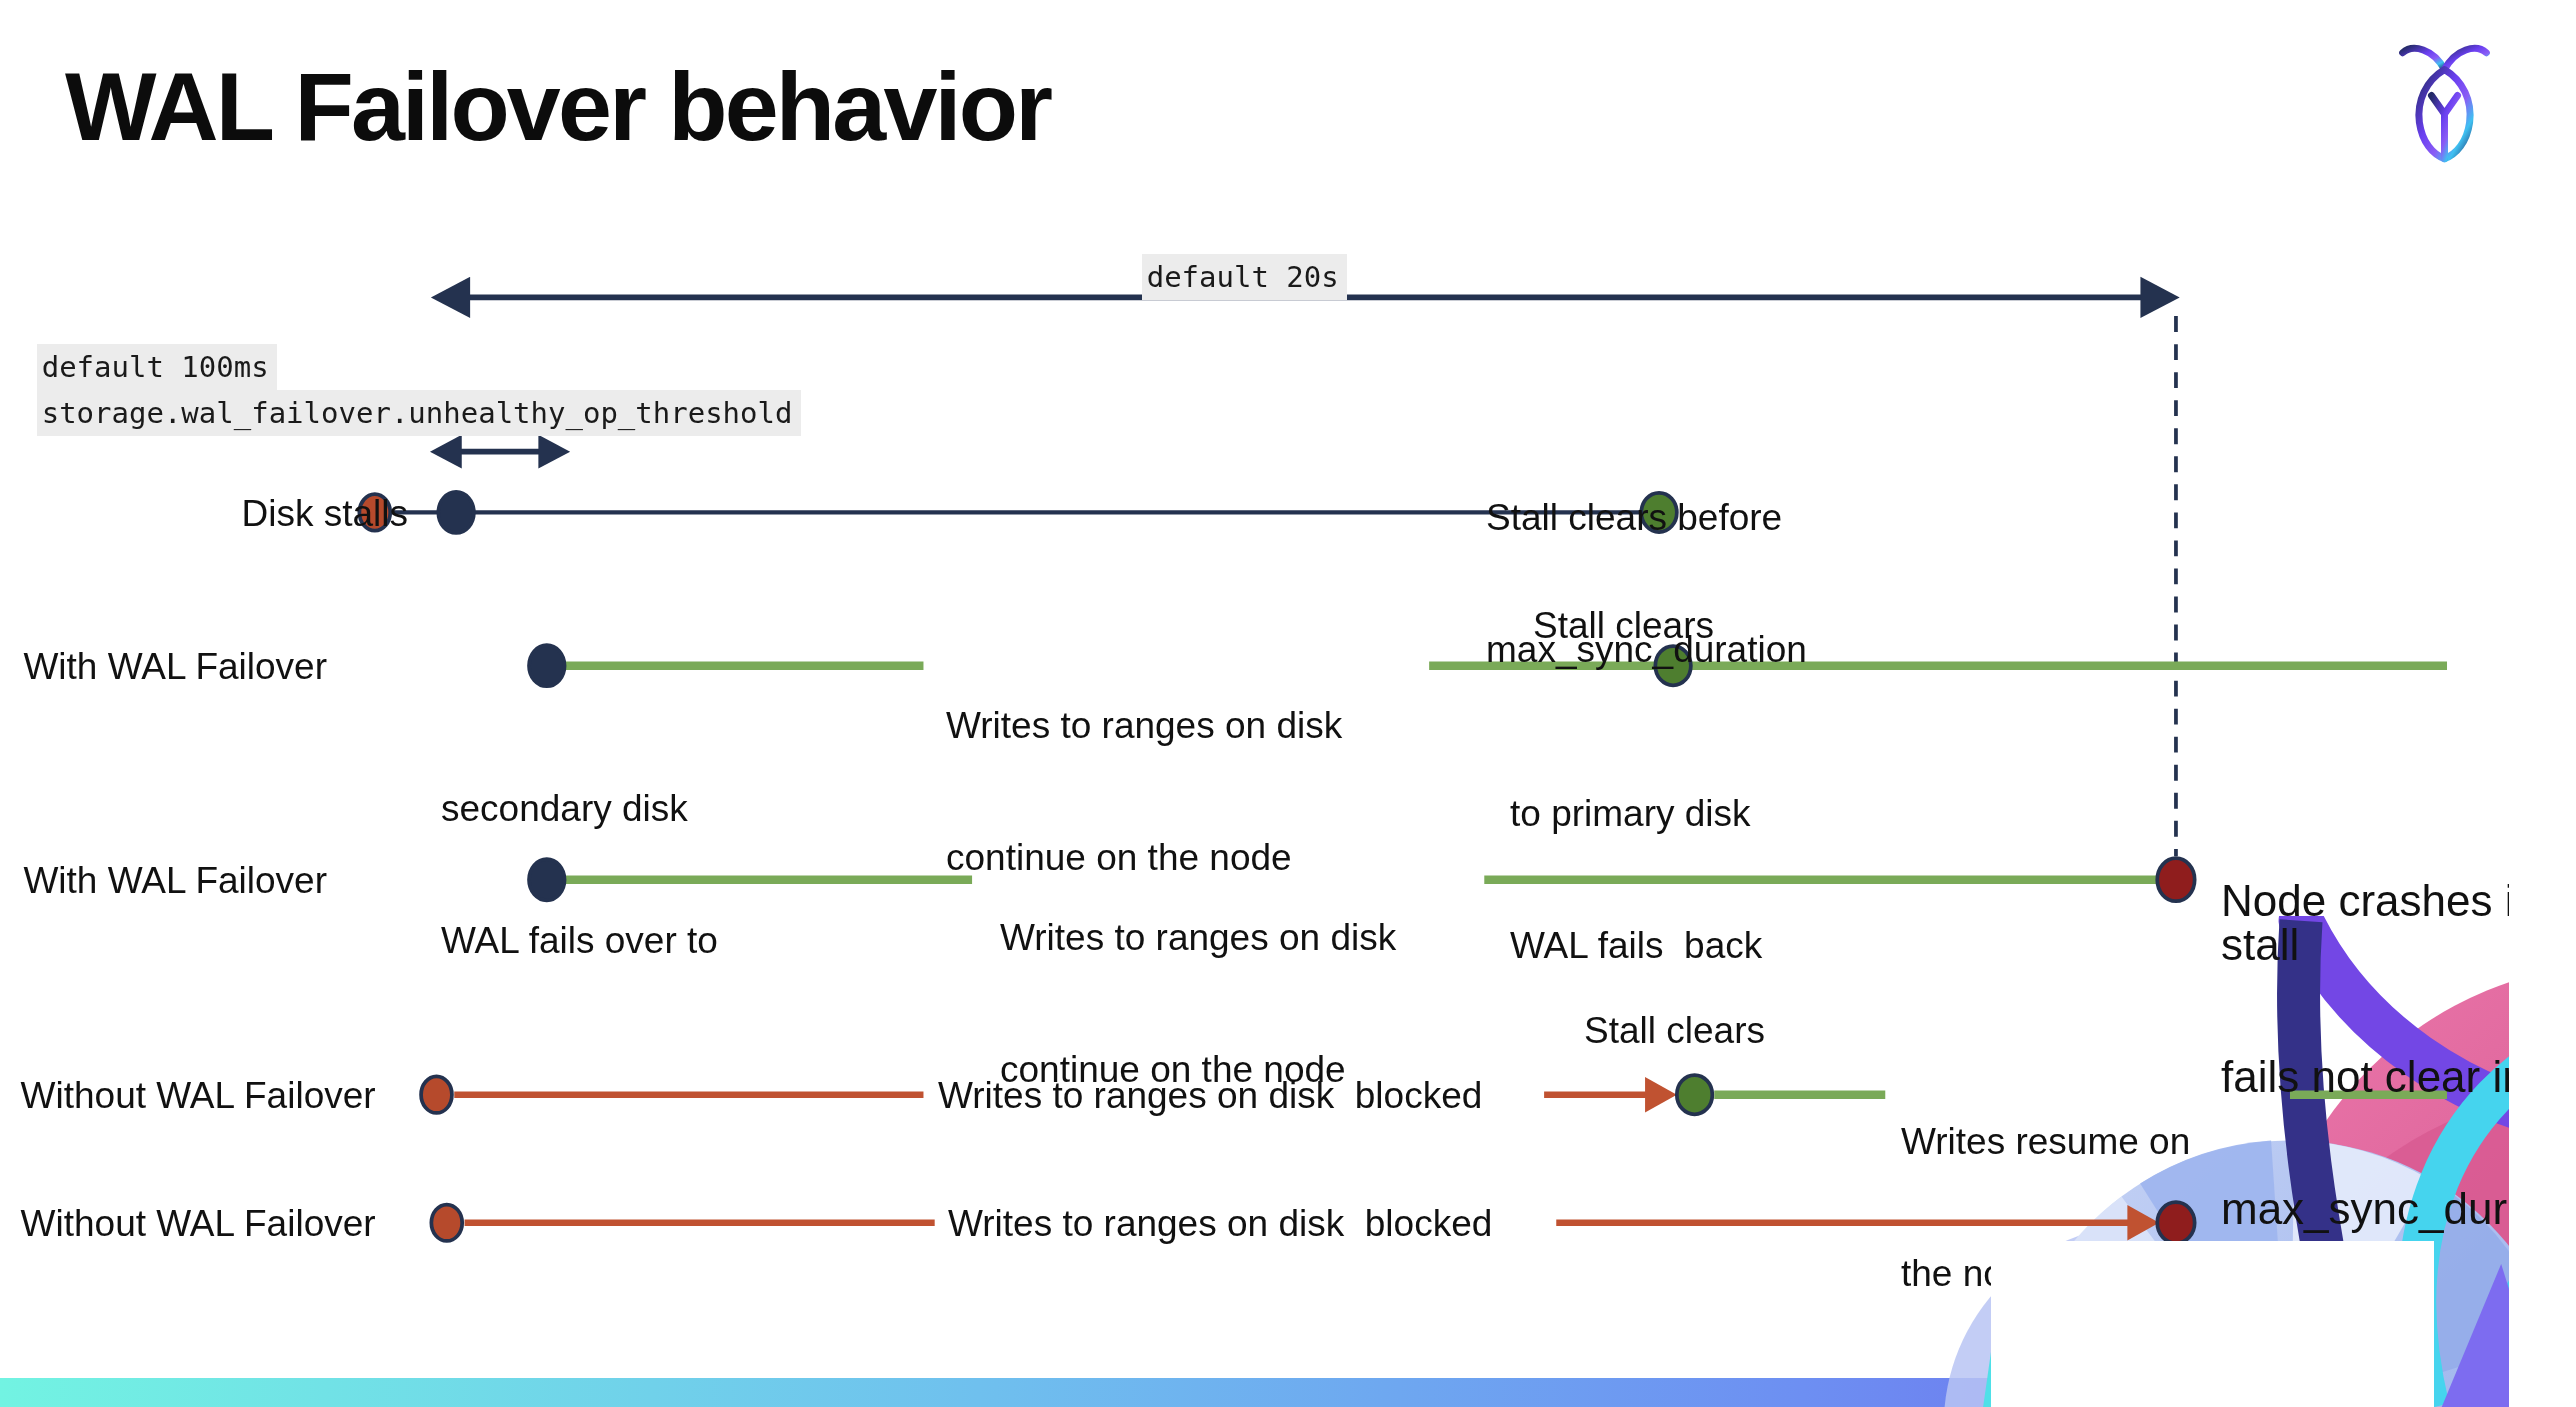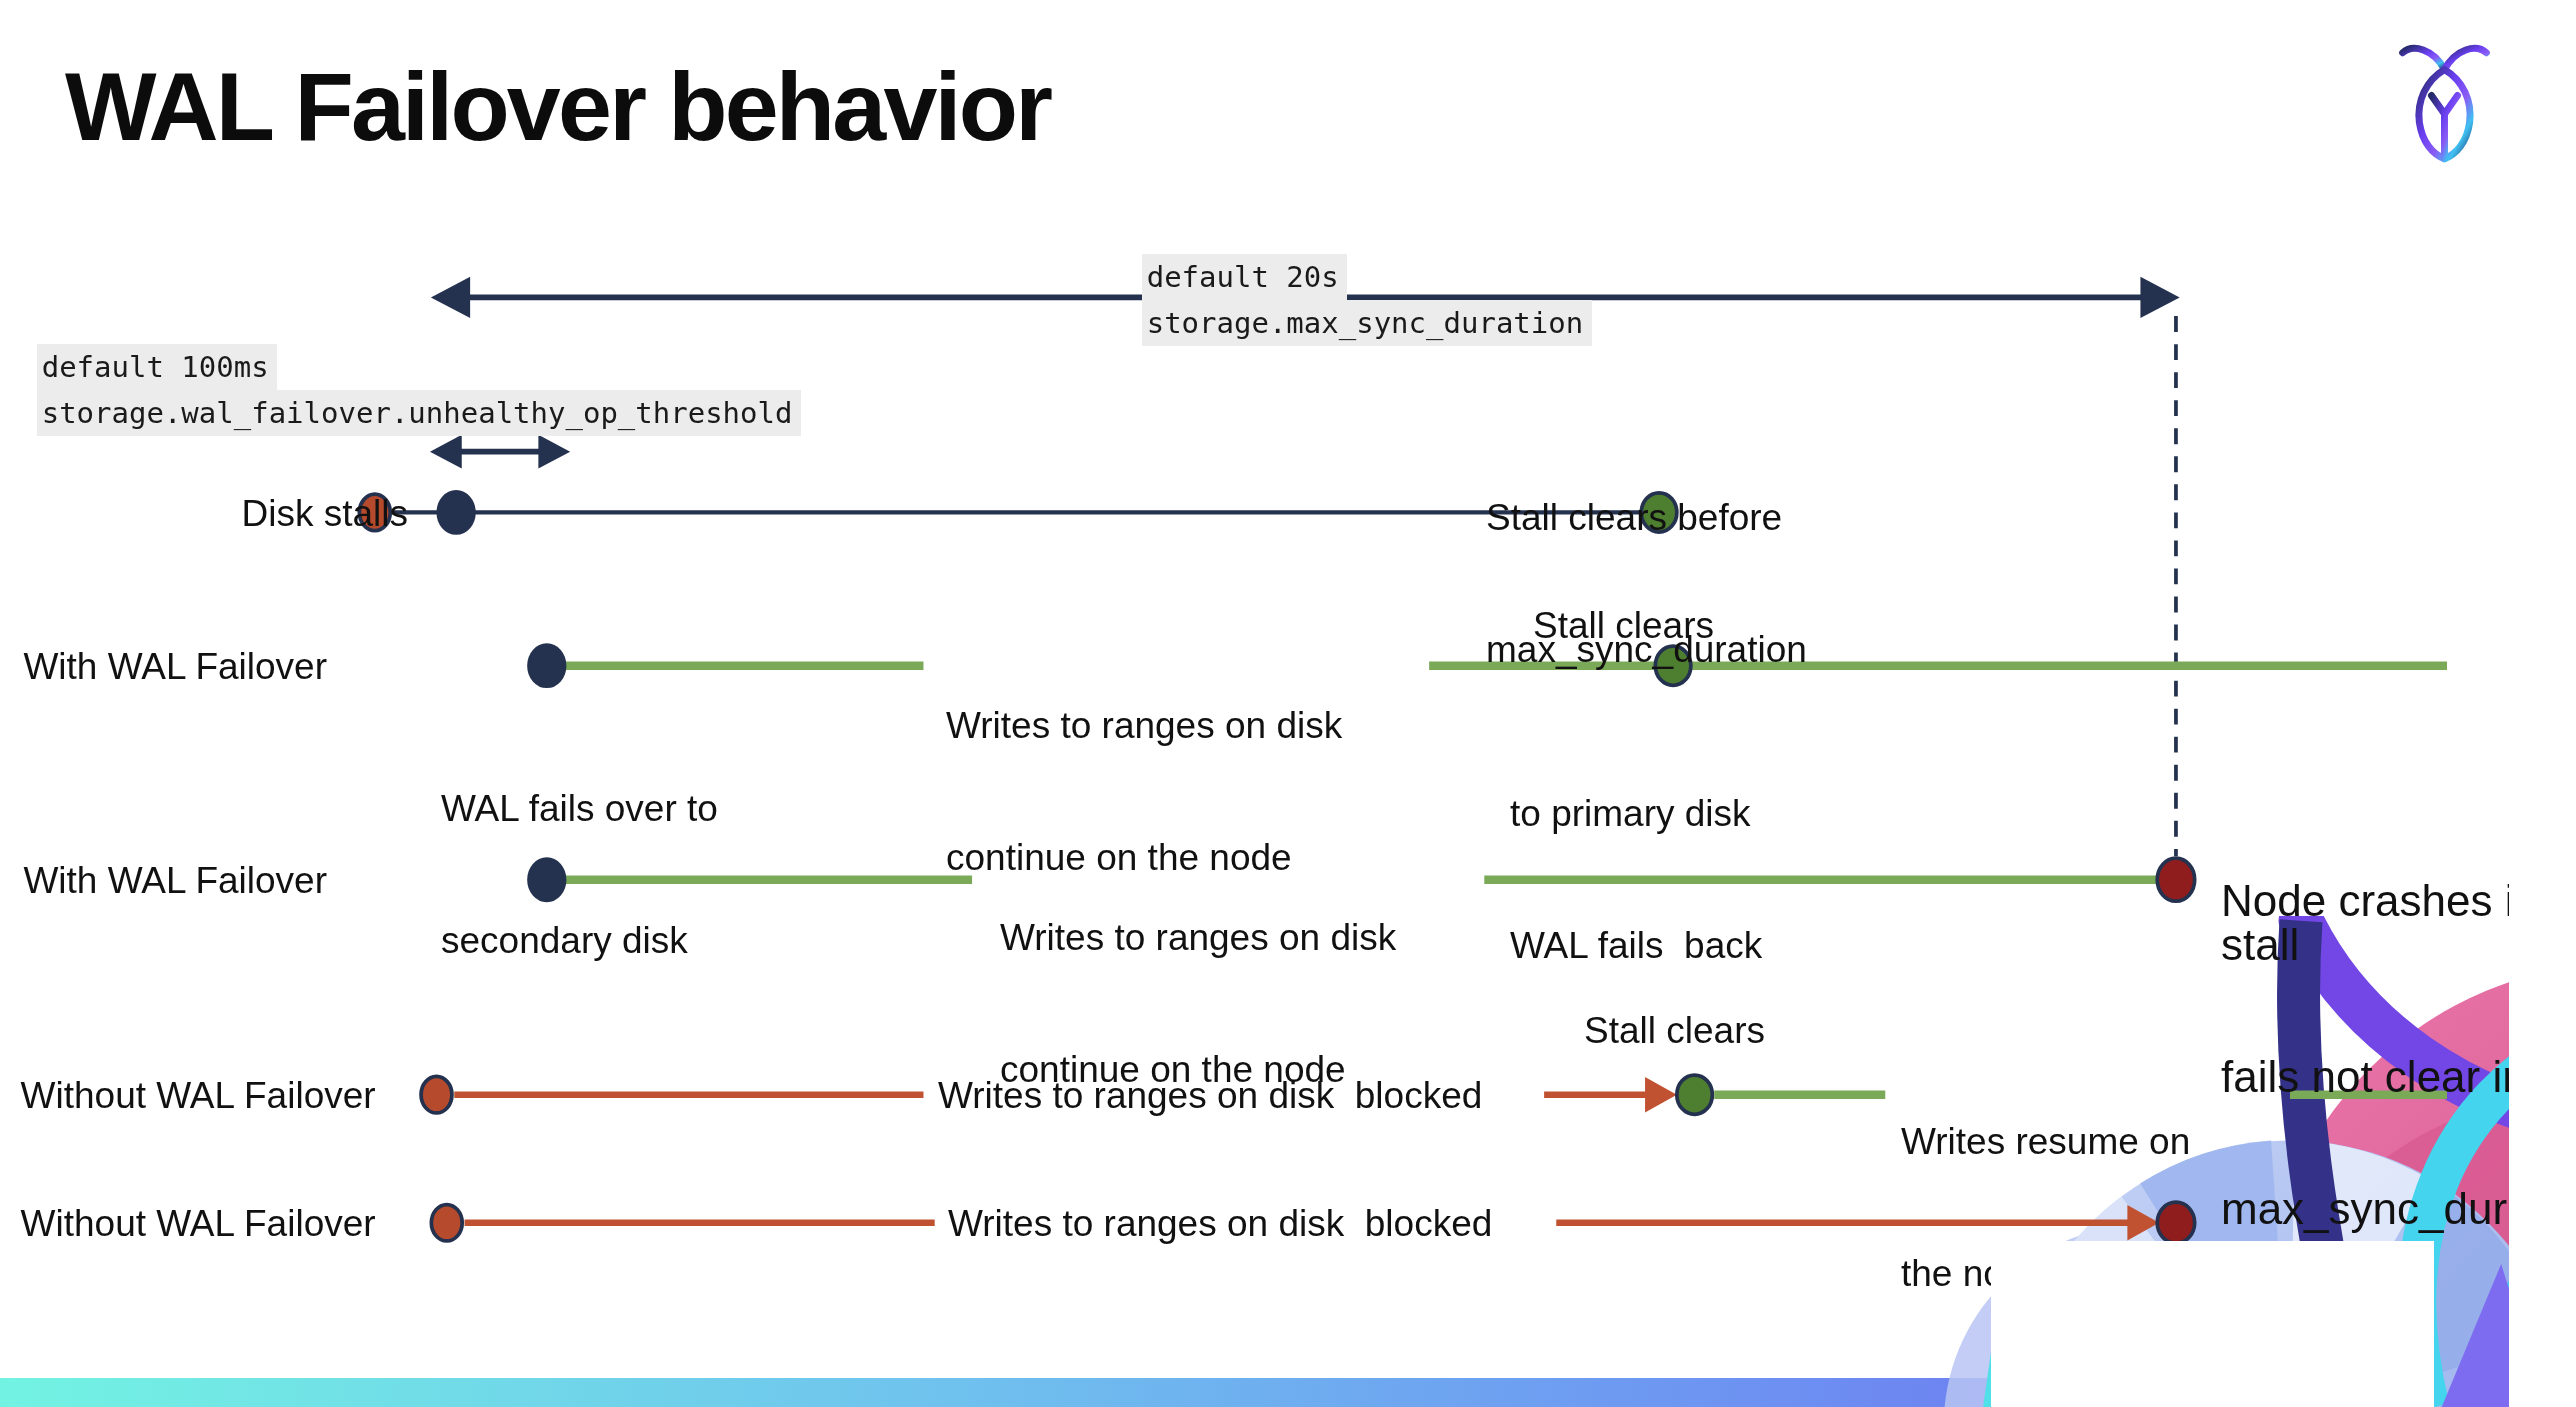--- a/index.html
+++ b/index.html
@@ -119,21 +119,20 @@
       <path d="M50,30 C62,8 84,2 95,12"></path>
       <path d="M50,30 C70,42 80,64 77,87 C74,108 63,121 50,126 C37,121 26,108 23,87 C20,64 30,42 50,30 Z"></path>
       <path d="M50,126 L50,78 M50,78 L36,58 M50,78 L64,58"></path>
     </g>
   </svg>
 
   <div class="abs z4 title" style="left:65px;top:51px;">WAL Failover behavior</div>
 
   <div class="abs z4 mono" style="left:1142px;top:254px;">
     <span class="hl">default 20s</span>
-    <span class="hl">storage.max_sync_duration</span>
   </div>
   <div class="abs z4 mono" style="left:37px;top:344px;">
     <span class="hl">default 100ms</span>
     <span class="hl">storage.wal_failover.unhealthy_op_threshold</span>
   </div>
 
   <div class="abs z4 lbl right" style="left:128px;top:492px;width:280px;">Disk stalls</div>
   <div class="abs z4 lbl" style="left:23.4px;top:645px;width:393px;">With WAL Failover</div>
   <div class="abs z4 lbl" style="left:23.4px;top:859px;width:393px;">With WAL Failover</div>
   <div class="abs z4 lbl" style="left:20.6px;top:1074px;width:411px;">Without WAL Failover</div>
@@ -143,22 +142,22 @@
     <div>Stall clears before</div>
     <div>max_sync_duration</div>
   </div>
 
   <div class="abs z4 ann center" style="left:946px;top:616px;width:411px;">
     <div>Writes to ranges on disk</div>
     <div>continue on the node</div>
   </div>
   <div class="abs z4 ann center" style="left:1533px;top:604px;width:280px;">Stall clears</div>
   <div class="abs z4 ann center" style="left:441px;top:699px;width:374px;">
+    <div>secondary disk</div>
     <div>WAL fails over to</div>
-    <div>secondary disk</div>
   </div>
   <div class="abs z4 ann center" style="left:1510px;top:704px;width:374px;">
     <div>to primary disk</div>
     <div>WAL fails  back</div>
   </div>
 
   <div class="abs z4 ann center" style="left:1000px;top:828px;width:411px;">
     <div>Writes to ranges on disk</div>
     <div>continue on the node</div>
   </div>

